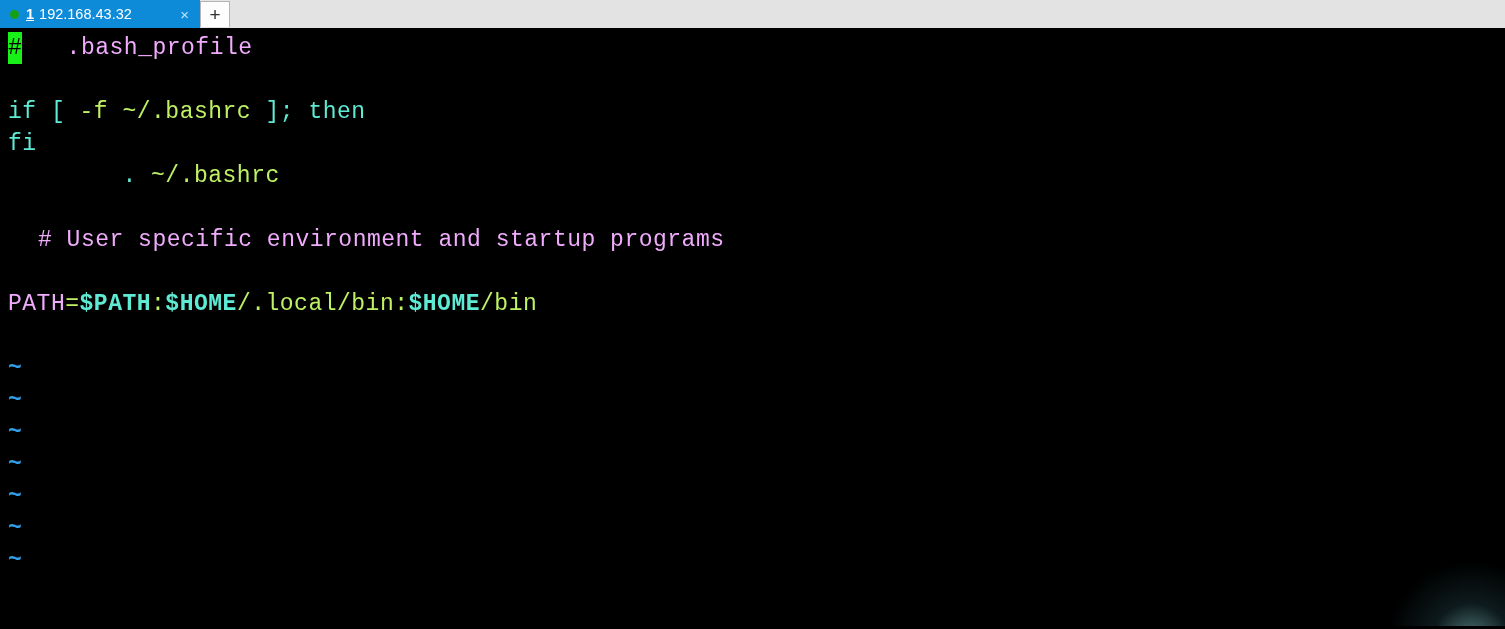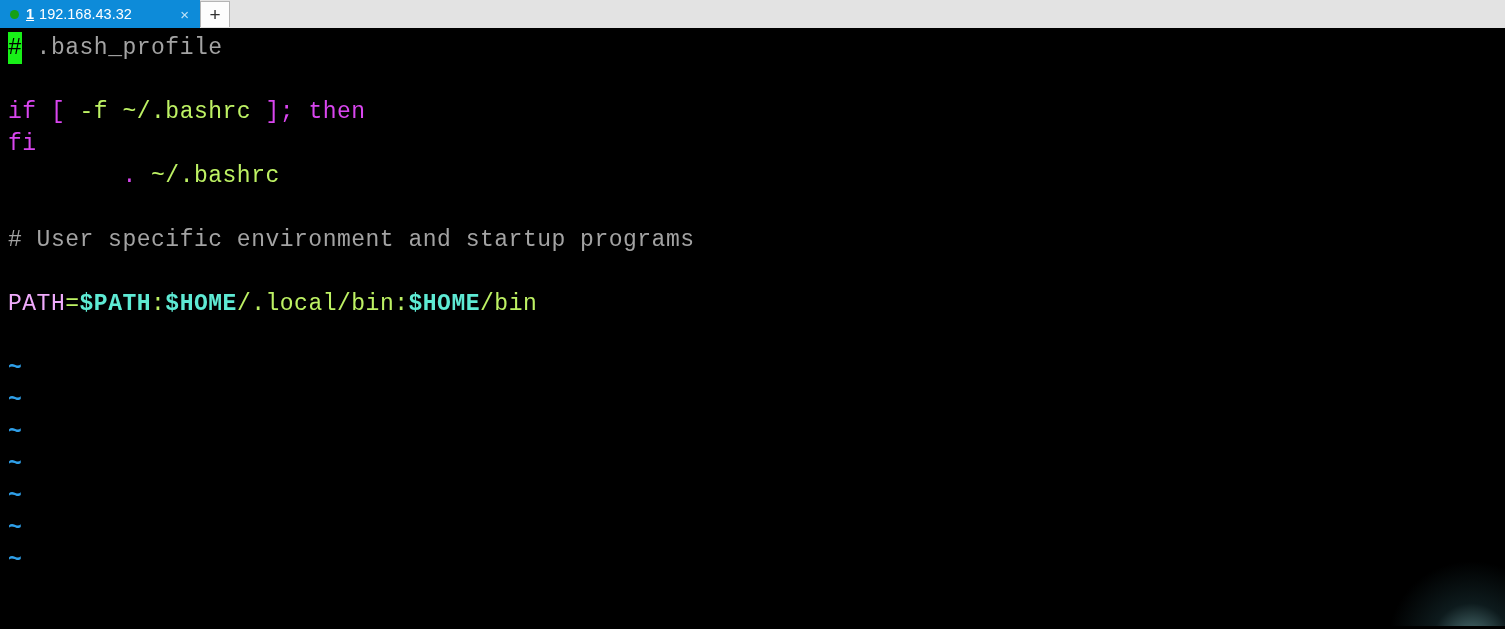--- a/index.html
+++ b/index.html
@@ -107,22 +107,22 @@
     padding: 4px 0 0 8px;
   }
   .term-line {
     height: 32px;
     line-height: 32px;
     font-size: 23px;
     white-space: pre;
     letter-spacing: 0.5px;
     font-family: "Liberation Mono", "DejaVu Sans Mono", monospace;
   }
-  .tok-comment { color: #a3a3a3; }
-  .tok-keyword { color: #d946ef; }
+  .tok-comment { color: #f0abfc; padding-left: 30px; }
+  .tok-keyword { color: #5eead4; }
   .tok-plain   { color: #bef264; }
   .tok-var     { color: #5eead4; font-weight: bold; }
   .tok-ident   { color: #f0abfc; text-align: center; }
   .tok-tilde   { color: #2f9fe8; font-weight: bold; }
   .cursor-block {
     background: #18f018;
     color: #000000;
     display: inline-block;
   }
   #corner-glow {

